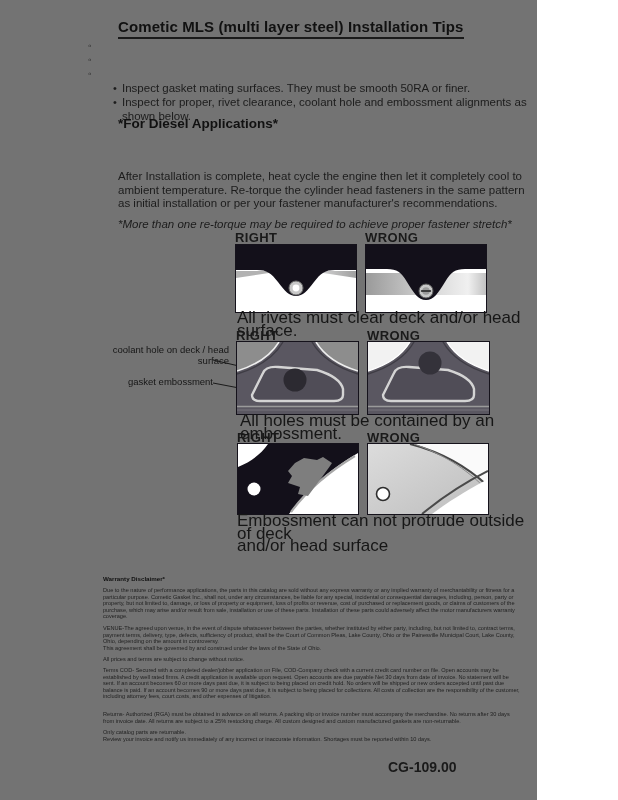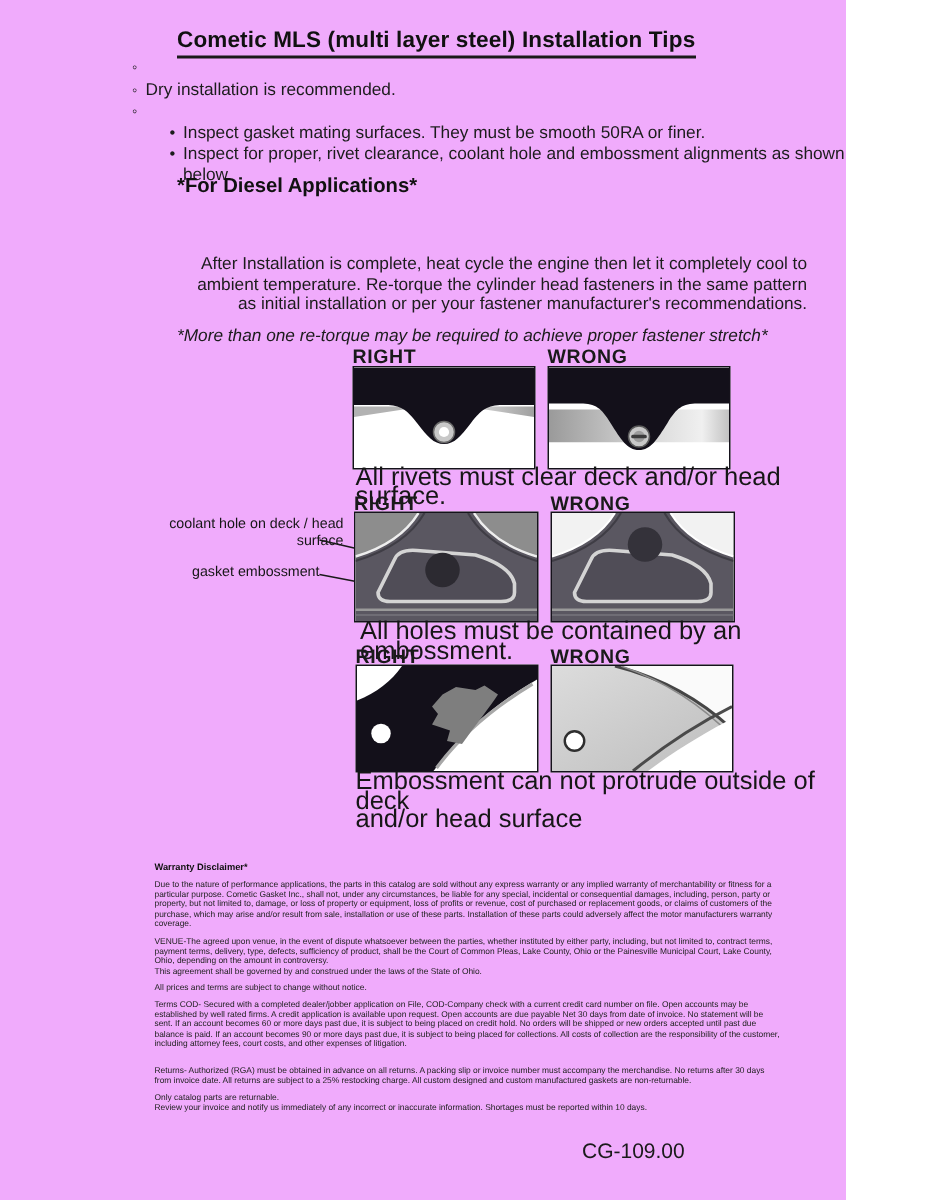--- a/index.html
+++ b/index.html
@@ -1,54 +1,53 @@
 <!DOCTYPE html>
 <html><head>
 <meta charset="utf-8">
 <style>
   html,body{margin:0;padding:0;background:#ffffff;}
-  #page{position:relative;width:564px;height:800px;background:#f0abfc;overflow:hidden;
-        font-family:"Liberation Sans","DejaVu Sans",sans-serif;color:#1c1c1c;}
+  #page{position:relative;width:510px;height:800px;background:#737373;overflow:hidden;
+        font-family:"Liberation Sans","DejaVu Sans",sans-serif;color:#1c1c1c;padding-left:27px;}
   .abs{position:absolute;}
   .title{left:118px;top:18px;font-size:15px;font-weight:700;color:#111;
          border-bottom:2px solid #1a1a1a;padding-bottom:2px;letter-spacing:.1px;}
   .bullets{left:88px;top:39px;font-size:11.5px;line-height:14px;}
   .b{display:flex;align-items:baseline;}
   .b .m{width:9px;font-size:10px;flex:0 0 9px;}
   .b.sub{padding-left:25px;}
   .b.sub .m{font-size:11px;}
   .diesel-h{left:118px;top:116px;font-size:13.5px;font-weight:700;color:#111;}
   .para{left:118px;width:420px;font-size:11.5px;line-height:13.5px;}
   .p1{top:136px;}
-  .p2{top:170px;text-align:right;}
+  .p2{top:170px;}
   .pnote{top:218px;font-style:italic;}
   .fig-label{position:absolute;width:120px;font-size:13px;font-weight:700;
              letter-spacing:.4px;color:#1a1a1a;}
   .fig-box{position:absolute;border:1.6px solid #15121b;background:#fff;line-height:0;}
   .fig-box svg{display:block;}
   .caption{position:absolute;font-size:17px;line-height:12.5px;color:#161616;white-space:pre-line;}
   .annot{position:absolute;font-size:9.5px;line-height:10.5px;text-align:right;color:#161616;}
   .disc{left:103px;width:417px;font-size:5.6px;line-height:6.5px;color:#222;white-space:pre-line;}
   .disc-h{left:103px;top:575px;font-size:6.2px;font-weight:700;color:#111;}
-  .pagenum{left:388px;top:759px;font-size:14px;color:#1a1a1a;}
+  .pagenum{left:388px;top:759px;font-size:14px;color:#1a1a1a;font-weight:bold;}
 </style>
 </head>
 <body>
 
 <div id="page">
 
   <div class="abs title">Cometic MLS (multi layer steel) Installation Tips</div>
 
   <div class="abs bullets">
     <div class="b">
       <span class="m">◦</span>
     </div>
     <div class="b">
       <span class="m">◦</span>
-      <span>Dry installation is recommended.</span>
     </div>
     <div class="b">
       <span class="m">◦</span>
     </div>
     <div class="b sub">
       <span class="m">•</span>
       <span>Inspect gasket mating surfaces.  They must be smooth 50RA or finer.</span>
     </div>
     <div class="b sub">
       <span class="m">•</span>

